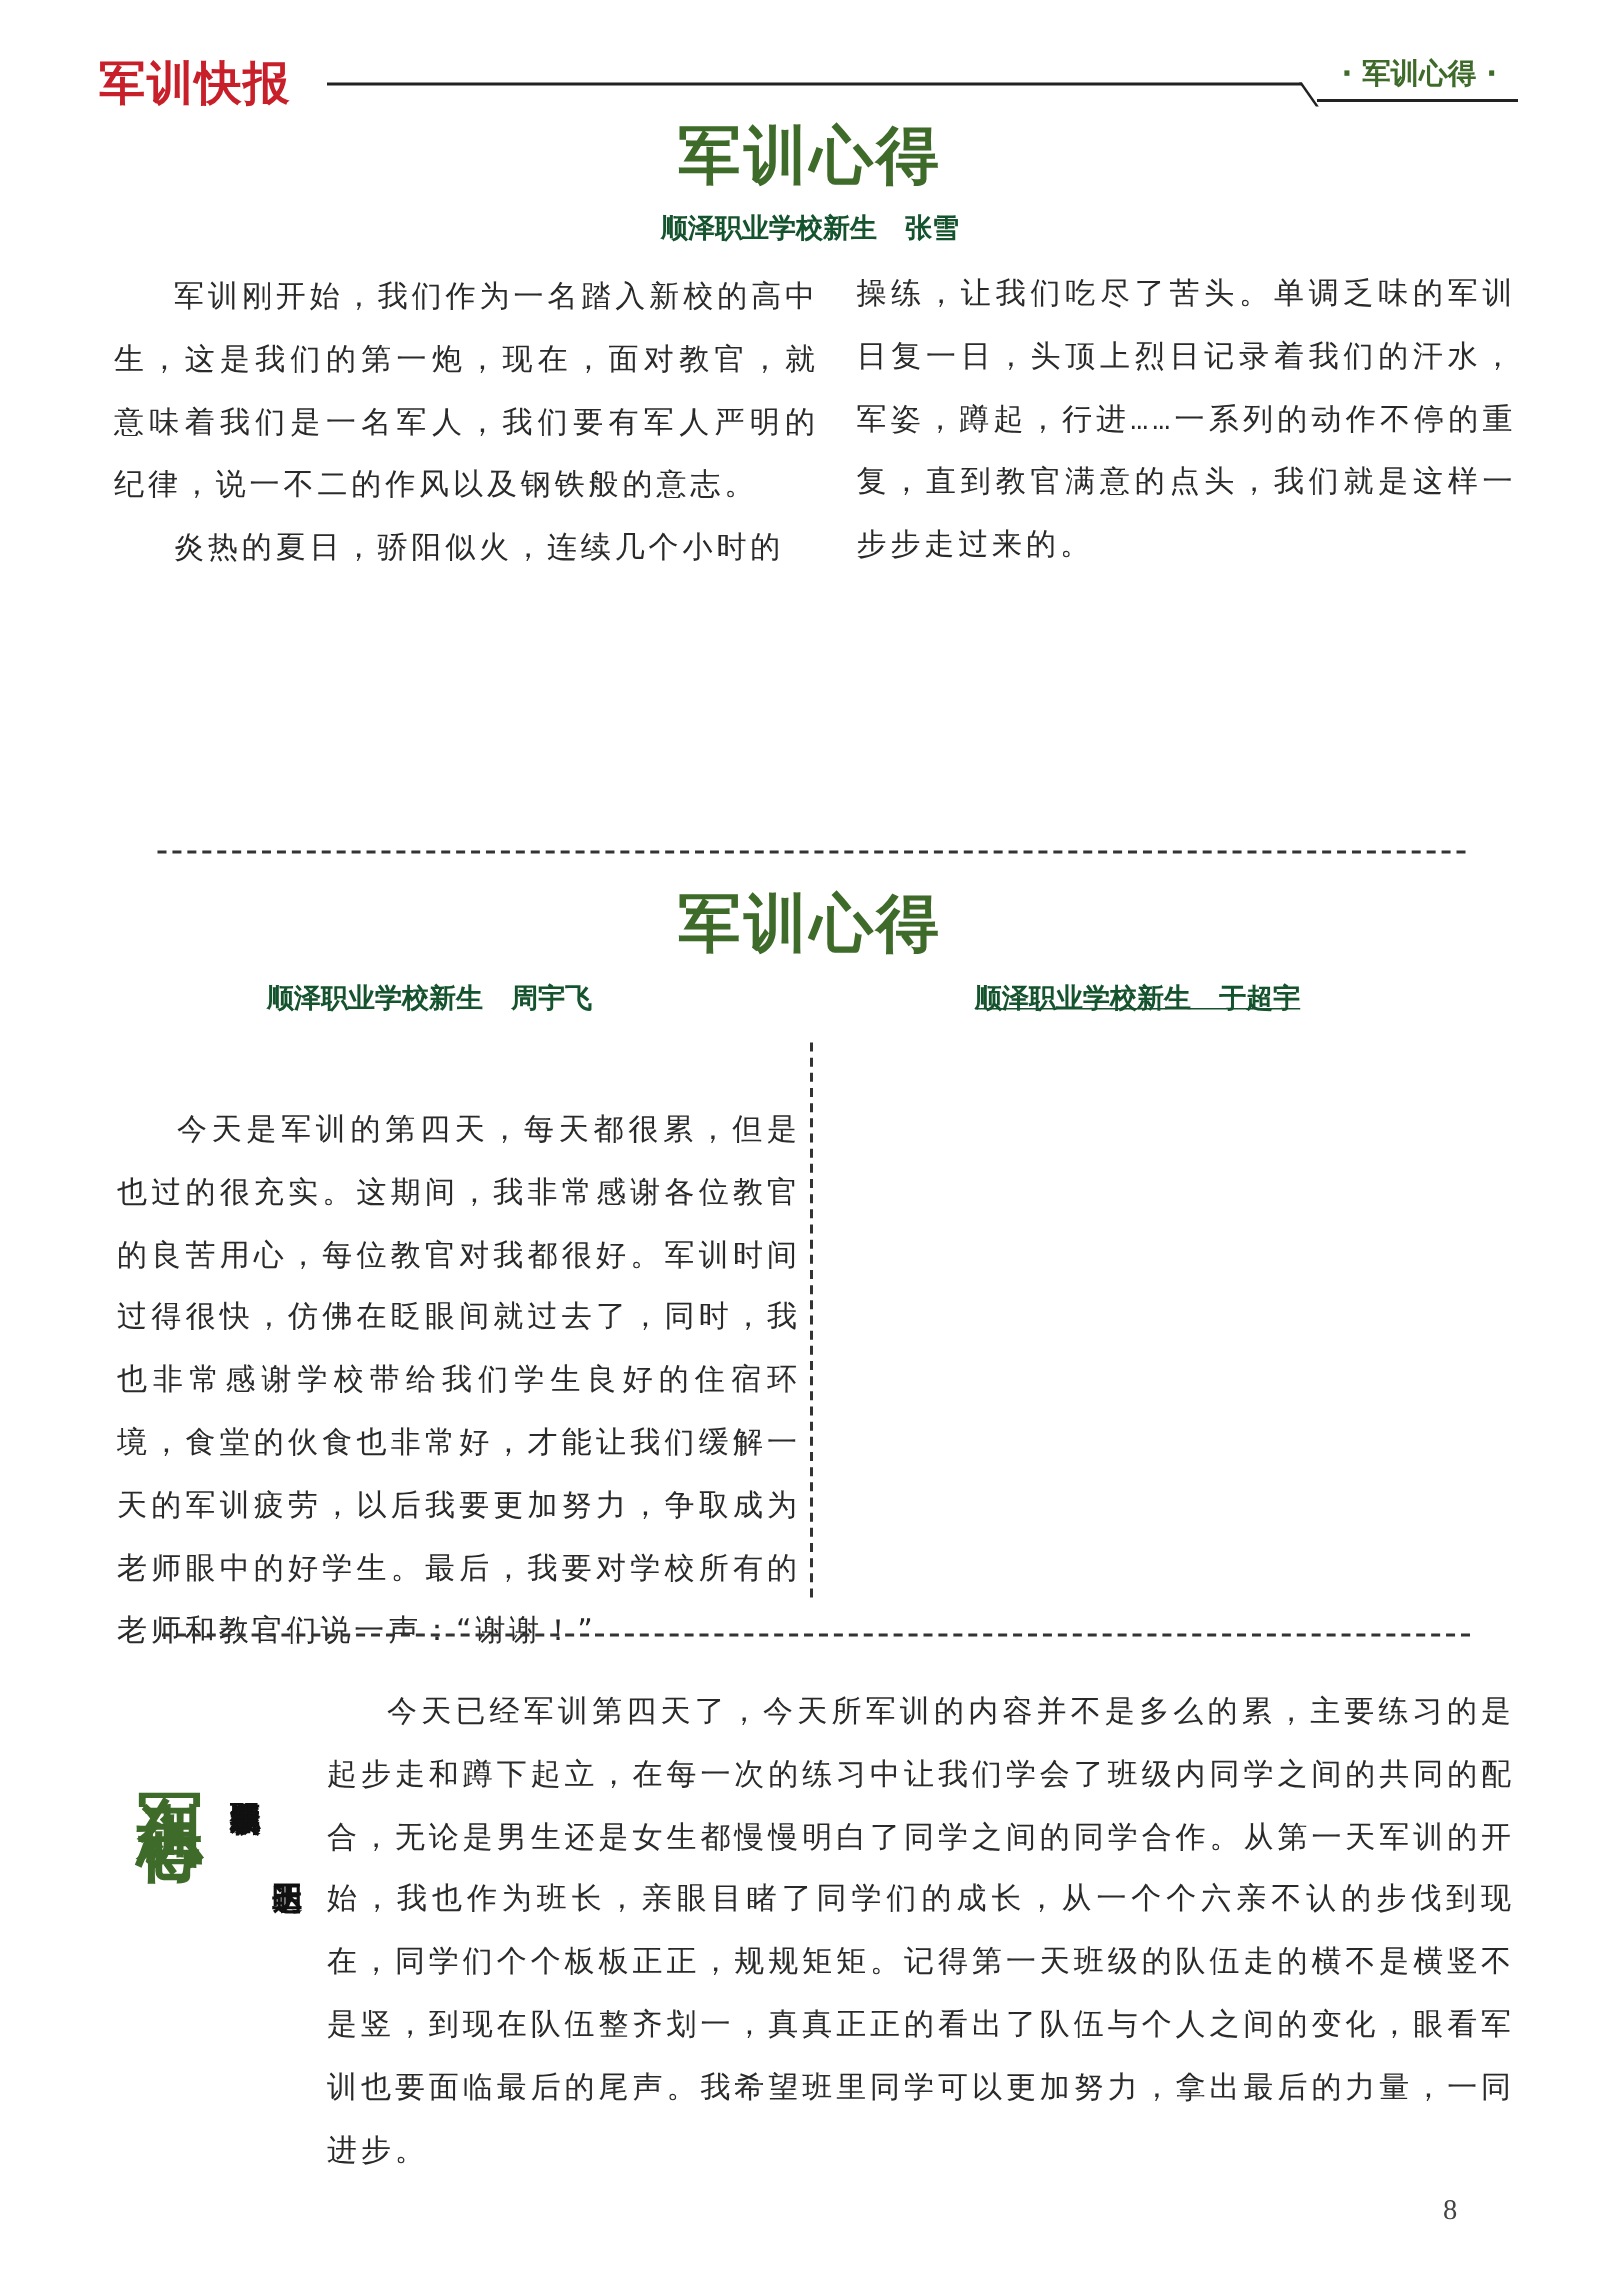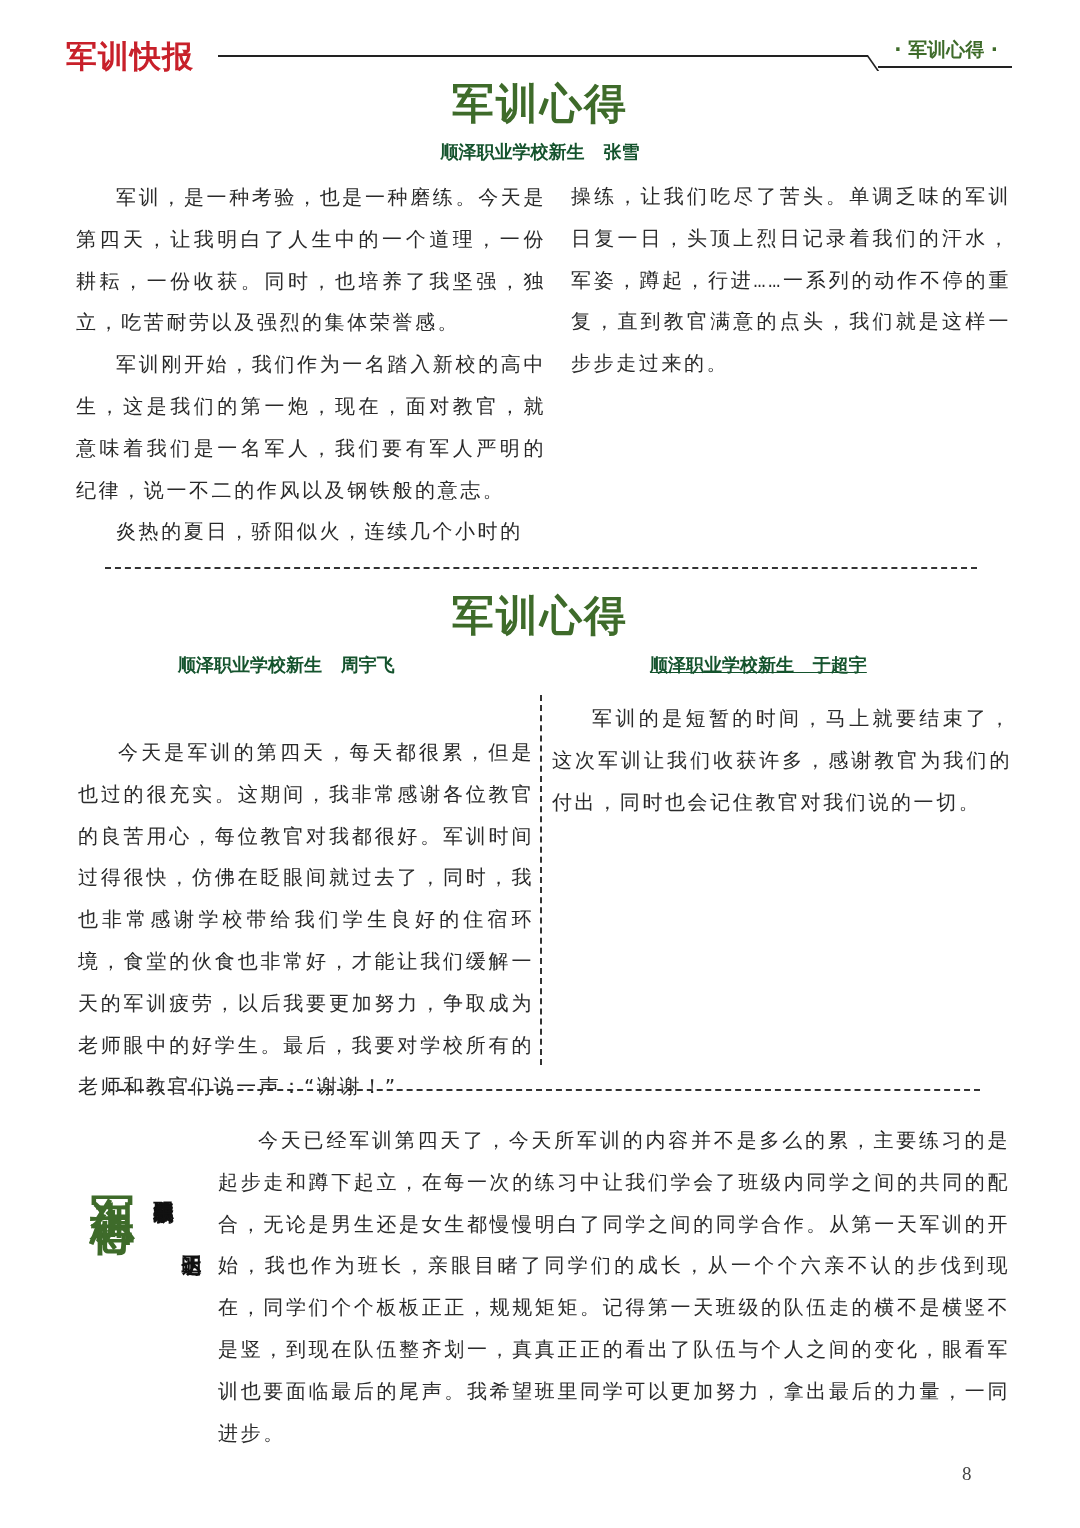--- a/index.html
+++ b/index.html
@@ -36,40 +36,38 @@
 <div class="abs masthead">军训快报</div>
 <div class="abs header-line"></div>
 <div class="abs header-slant"></div>
 <div class="abs header-line2"></div>
 <div class="abs section-tag">· 军训心得 ·</div>
 
 <div class="abs title" style="top:76px;">军训心得</div>
 <div class="abs byline" style="left:0;width:1080px;text-align:center;top:140px;">顺泽职业学校新生   张雪</div>
 
 <div class="abs col" style="left:76px;top:177px;width:470px;">
-  <p class="indent">军训，是一种考验，也是一种磨练。今天是第四天，让我明白了人生中的一个道理，一份耕耘，一份收获。同时，也培养了我坚强，独立，吃苦耐劳以及强烈的集体荣誉感。</p>
   <p class="indent">军训刚开始，我们作为一名踏入新校的高中生，这是我们的第一炮，现在，面对教官，就意味着我们是一名军人，我们要有军人严明的纪律，说一不二的作风以及钢铁般的意志。</p>
   <p class="indent">炎热的夏日，骄阳似火，连续几个小时的</p>
 </div>
 <div class="abs col" style="left:571px;top:177px;width:440px;font-family:Liberation Mono, monospace;">
   <p>操练，让我们吃尽了苦头。单调乏味的军训日复一日，头顶上烈日记录着我们的汗水，军姿，蹲起，行进……一系列的动作不停的重复，直到教官满意的点头，我们就是这样一步步走过来的。</p>
 </div>
 
 <div class="abs dash-h" style="left:105px;top:567px;width:872px;"></div>
 
 <div class="abs title" style="top:588px;">军训心得</div>
 <div class="abs byline" style="left:178px;top:653px;">顺泽职业学校新生   周宇飞</div>
 <div class="abs byline" style="left:650px;top:653px;text-decoration:underline;">顺泽职业学校新生   于超宇</div>
 
 <div class="abs col" style="left:78px;top:732px;width:456px;">
   <p class="indent">今天是军训的第四天，每天都很累，但是也过的很充实。这期间，我非常感谢各位教官的良苦用心，每位教官对我都很好。军训时间过得很快，仿佛在眨眼间就过去了，同时，我也非常感谢学校带给我们学生良好的住宿环境，食堂的伙食也非常好，才能让我们缓解一天的军训疲劳，以后我要更加努力，争取成为老师眼中的好学生。最后，我要对学校所有的老师和教官们说一声：“谢谢！”</p>
 </div>
 <div class="abs dash-v" style="left:540px;top:695px;height:370px;"></div>
 <div class="abs col" style="left:552px;top:698px;width:460px;">
-  <p class="indent">军训的是短暂的时间，马上就要结束了，这次军训让我们收获许多，感谢教官为我们的付出，同时也会记住教官对我们说的一切。</p>
 </div>
 
 <div class="abs dash-h" style="left:108px;top:1089px;width:872px;"></div>
 
 <div class="abs vtitle" style="left:84px;top:1160px;">军训心得</div>
 <div class="abs vbyline" style="left:152px;top:1186px;">顺泽职业学校新生</div>
 <div class="abs vbyline" style="left:180px;top:1240px;">王明达</div>
 
 <div class="abs col" style="left:218px;top:1120px;width:792px;">
   <p class="indent">今天已经军训第四天了，今天所军训的内容并不是多么的累，主要练习的是起步走和蹲下起立，在每一次的练习中让我们学会了班级内同学之间的共同的配合，无论是男生还是女生都慢慢明白了同学之间的同学合作。从第一天军训的开始，我也作为班长，亲眼目睹了同学们的成长，从一个个六亲不认的步伐到现在，同学们个个板板正正，规规矩矩。记得第一天班级的队伍走的横不是横竖不是竖，到现在队伍整齐划一，真真正正的看出了队伍与个人之间的变化，眼看军训也要面临最后的尾声。我希望班里同学可以更加努力，拿出最后的力量，一同进步。</p>

